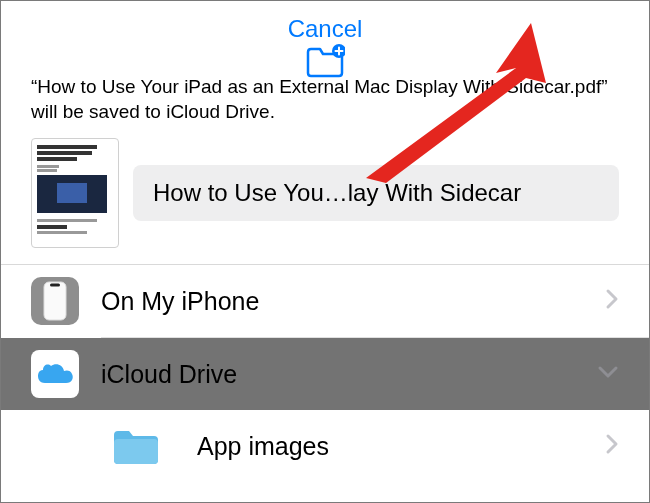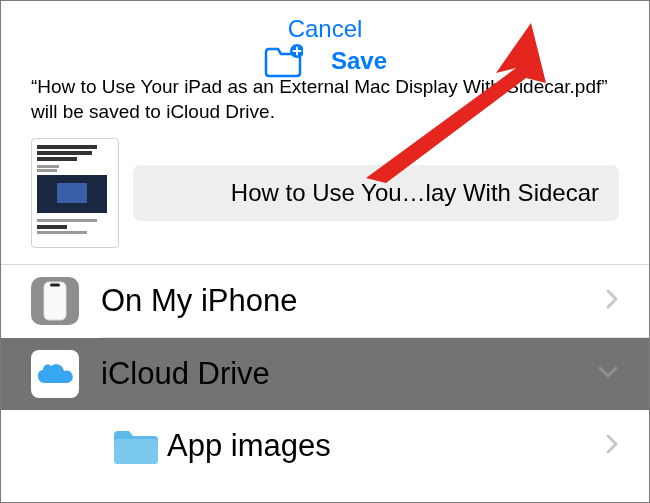--- a/index.html
+++ b/index.html
@@ -81,21 +81,20 @@
     .thumb-bar.b8 { top:92px; width:50px; height:3px; background:#999; }
     .filename {
       flex: 1;
       background: #eeeeef;
       border-radius: 8px;
       padding: 14px 20px;
       font-size: 24px;
       color: #000;
       white-space: nowrap;
       overflow: hidden;
-      text-align: right;
     }
     .divider {
       height: 1px;
       background: #d9d9d9;
       width: 100%;
     }
     .location-item {
       display: flex;
       align-items: center;
       padding: 12px 30px;
@@ -117,32 +116,32 @@
     }
     .loc-icon.iphone {
       background: #8e8e8e;
     }
     .loc-icon.icloud {
       background: #ffffff;
       border-radius: 8px;
     }
     .loc-label {
       flex: 1;
-      font-size: 31px;
+      font-size: 25px;
       color: #000;
     }
     .chevron {
       color: #c7c7cc;
     }
     .subitem {
       display: flex;
       align-items: center;
       padding: 12px 30px 12px 110px;
       height: 72px;
-      gap: 6px;
+      gap: 36px;
       cursor: pointer;
     }
     .folder-icon {
       width: 50px;
       height: 40px;
       position: relative;
     }
     .inner-divider {
       height: 1px;
       background: #e0e0e0;
@@ -166,21 +165,20 @@
   <div class="header">
     <span class="cancel">Cancel</span>
     <div class="header-right">
       <span class="new-folder-icon">
         <svg viewBox="0 0 40 36" width="40" height="36">
           <path d="M3 12 L3 30 Q3 33 6 33 L34 33 Q37 33 37 30 L37 14 Q37 11 34 11 L18 11 L15 6 L6 6 Q3 6 3 9 Z" fill="none" stroke="#007aff" stroke-width="2.5" stroke-linejoin="round"></path>
           <circle cx="34" cy="8" r="7" fill="#007aff"></circle>
           <path d="M34 4.5 L34 11.5 M30.5 8 L37.5 8" stroke="#fff" stroke-width="2" stroke-linecap="round"></path>
         </svg>
       </span>
-      <span class="save">Save</span>
     </div>
   </div>
 
   <div class="prompt">“How to Use Your iPad as an External Mac Display With Sidecar.pdf” will be saved to iCloud Drive.</div>
 
   <div class="file-row">
     <div class="thumb">
       <div class="thumb-bar"></div>
       <div class="thumb-bar b2"></div>
       <div class="thumb-bar b3"></div>

